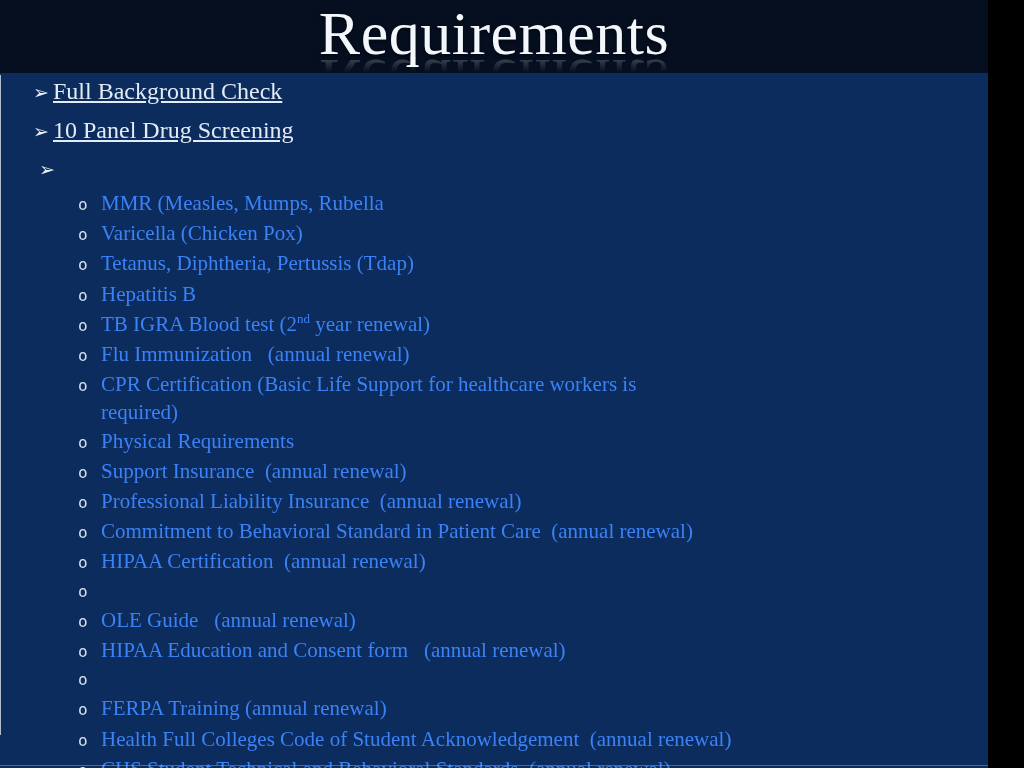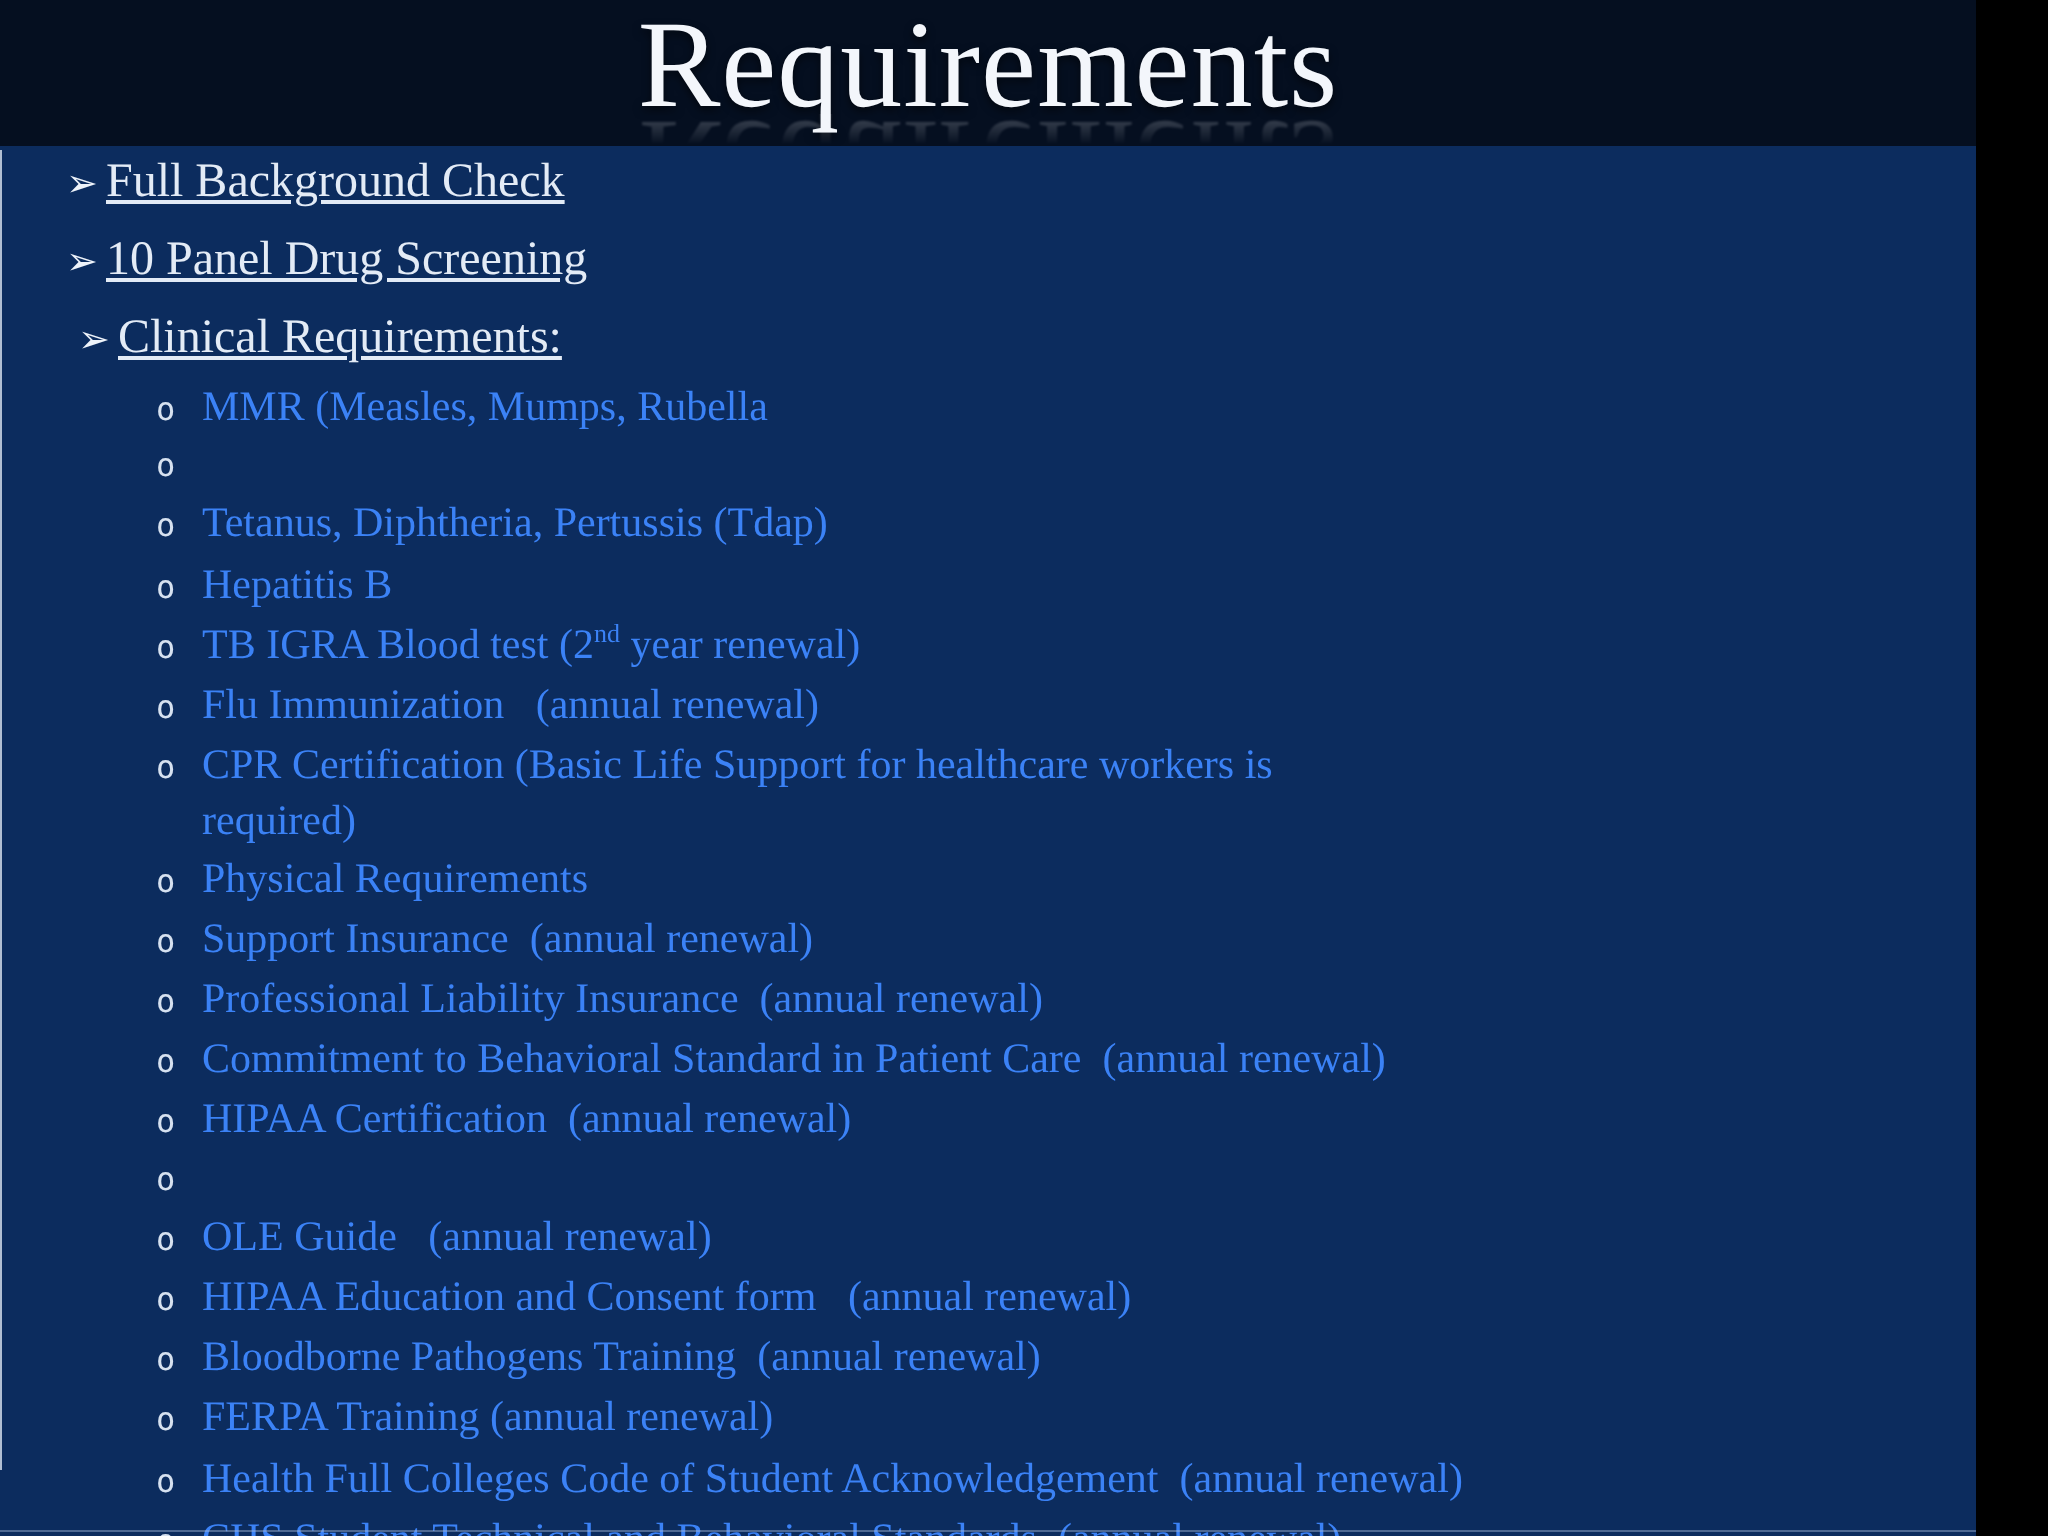--- a/index.html
+++ b/index.html
@@ -133,31 +133,31 @@
       <li class="l1-item">
         <span class="l1-marker">➢</span>
         <span class="l1-text">Full Background Check</span>
       </li>
       <li class="l1-item">
         <span class="l1-marker">➢</span>
         <span class="l1-text">10 Panel Drug Screening</span>
       </li>
       <li class="l1-item">
         <span class="l1-marker">➢</span>
-        <span class="l1-text">Clinical Requirements:</span>
       </li>
     </ul>
 
     <ul class="sub-list">
       <li class="sub-item">
         <span class="sub-marker">o</span>
         <span class="sub-text">MMR (Measles, Mumps, Rubella</span>
       </li>
       <li class="sub-item">
         <span class="sub-marker">o</span>
+        <span class="sub-text">Varicella (Chicken Pox)</span>
       </li>
       <li class="sub-item">
         <span class="sub-marker">o</span>
         <span class="sub-text">Tetanus, Diphtheria, Pertussis (Tdap)</span>
       </li>
       <li class="sub-item">
         <span class="sub-marker">o</span>
         <span class="sub-text">Hepatitis B</span>
       </li>
       <li class="sub-item">
@@ -199,21 +199,20 @@
       <li class="sub-item">
         <span class="sub-marker">o</span>
         <span class="sub-text">OLE Guide   (annual renewal)</span>
       </li>
       <li class="sub-item">
         <span class="sub-marker">o</span>
         <span class="sub-text">HIPAA Education and Consent form   (annual renewal)</span>
       </li>
       <li class="sub-item">
         <span class="sub-marker">o</span>
-        <span class="sub-text">Bloodborne Pathogens Training  (annual renewal)</span>
       </li>
       <li class="sub-item">
         <span class="sub-marker">o</span>
         <span class="sub-text">FERPA Training (annual renewal)</span>
       </li>
       <li class="sub-item">
         <span class="sub-marker">o</span>
         <span class="sub-text">Health Full Colleges Code of Student Acknowledgement  (annual renewal)</span>
       </li>
       <li class="sub-item">

